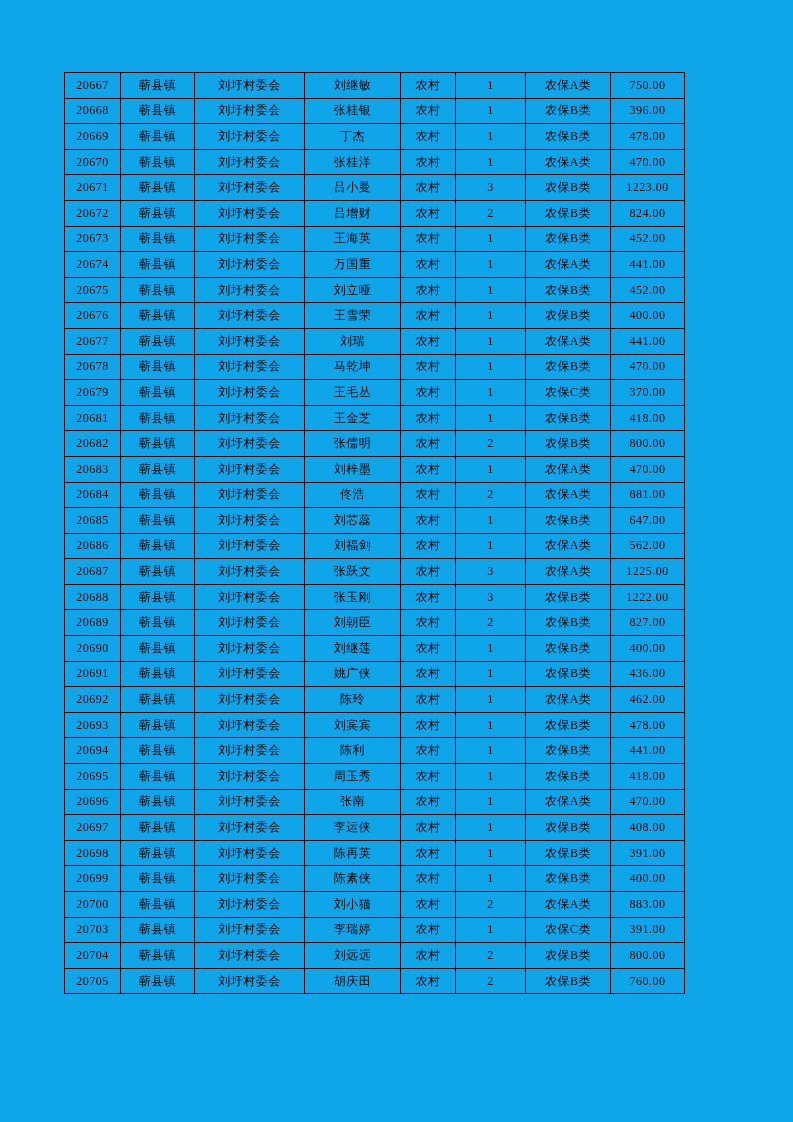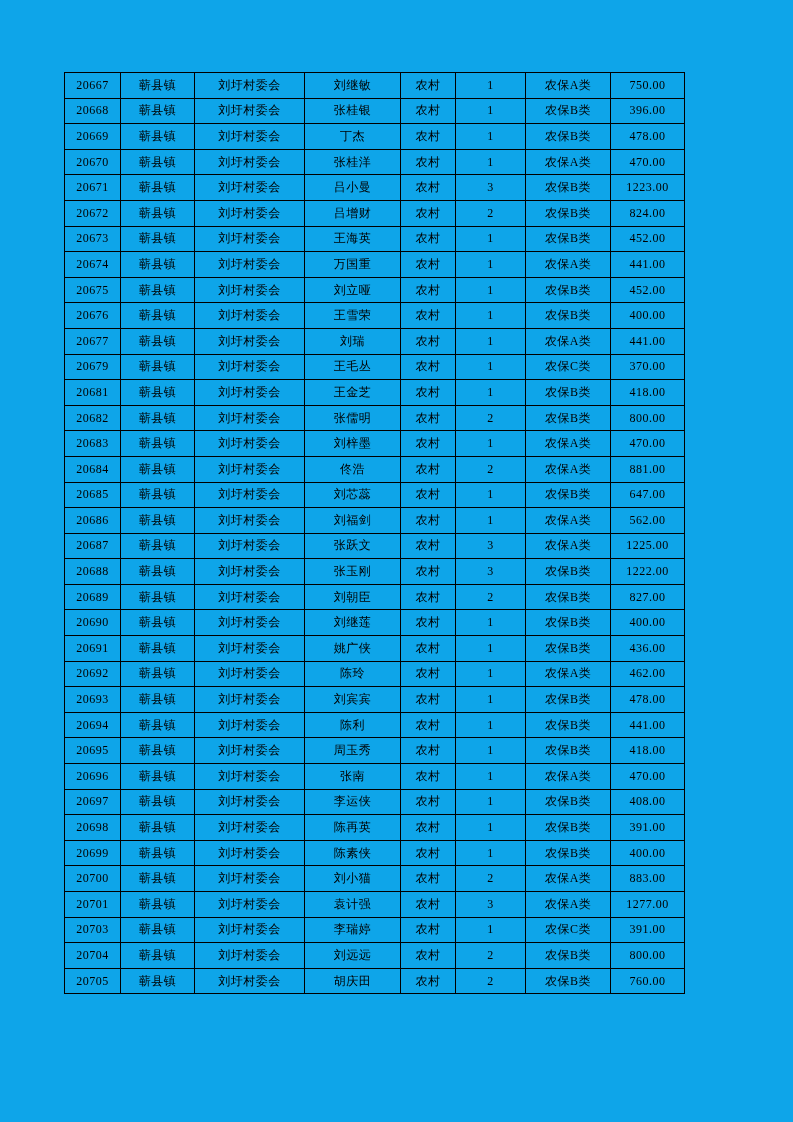--- a/index.html
+++ b/index.html
@@ -171,20 +171,30 @@
           <td class="num">20677</td>
           <td>蕲县镇</td>
           <td>刘圩村委会</td>
           <td>刘瑞</td>
           <td>农村</td>
           <td class="num">1</td>
           <td>农保A类</td>
           <td class="num">441.00</td>
         </tr>
         <tr>
+          <td class="num">20678</td>
+          <td>蕲县镇</td>
+          <td>刘圩村委会</td>
+          <td>马乾坤</td>
+          <td>农村</td>
+          <td class="num">1</td>
+          <td>农保B类</td>
+          <td class="num">470.00</td>
+        </tr>
+        <tr>
           <td class="num">20679</td>
           <td>蕲县镇</td>
           <td>刘圩村委会</td>
           <td>王毛丛</td>
           <td>农村</td>
           <td class="num">1</td>
           <td>农保C类</td>
           <td class="num">370.00</td>
         </tr>
         <tr>
@@ -379,30 +389,20 @@
         </tr>
         <tr>
           <td class="num">20700</td>
           <td>蕲县镇</td>
           <td>刘圩村委会</td>
           <td>刘小猫</td>
           <td>农村</td>
           <td class="num">2</td>
           <td>农保A类</td>
           <td class="num">883.00</td>
-        </tr>
-        <tr>
-          <td class="num">20701</td>
-          <td>蕲县镇</td>
-          <td>刘圩村委会</td>
-          <td>袁计强</td>
-          <td>农村</td>
-          <td class="num">3</td>
-          <td>农保A类</td>
-          <td class="num">1277.00</td>
         </tr>
         <tr>
           <td class="num">20703</td>
           <td>蕲县镇</td>
           <td>刘圩村委会</td>
           <td>李瑞婷</td>
           <td>农村</td>
           <td class="num">1</td>
           <td>农保C类</td>
           <td class="num">391.00</td>

